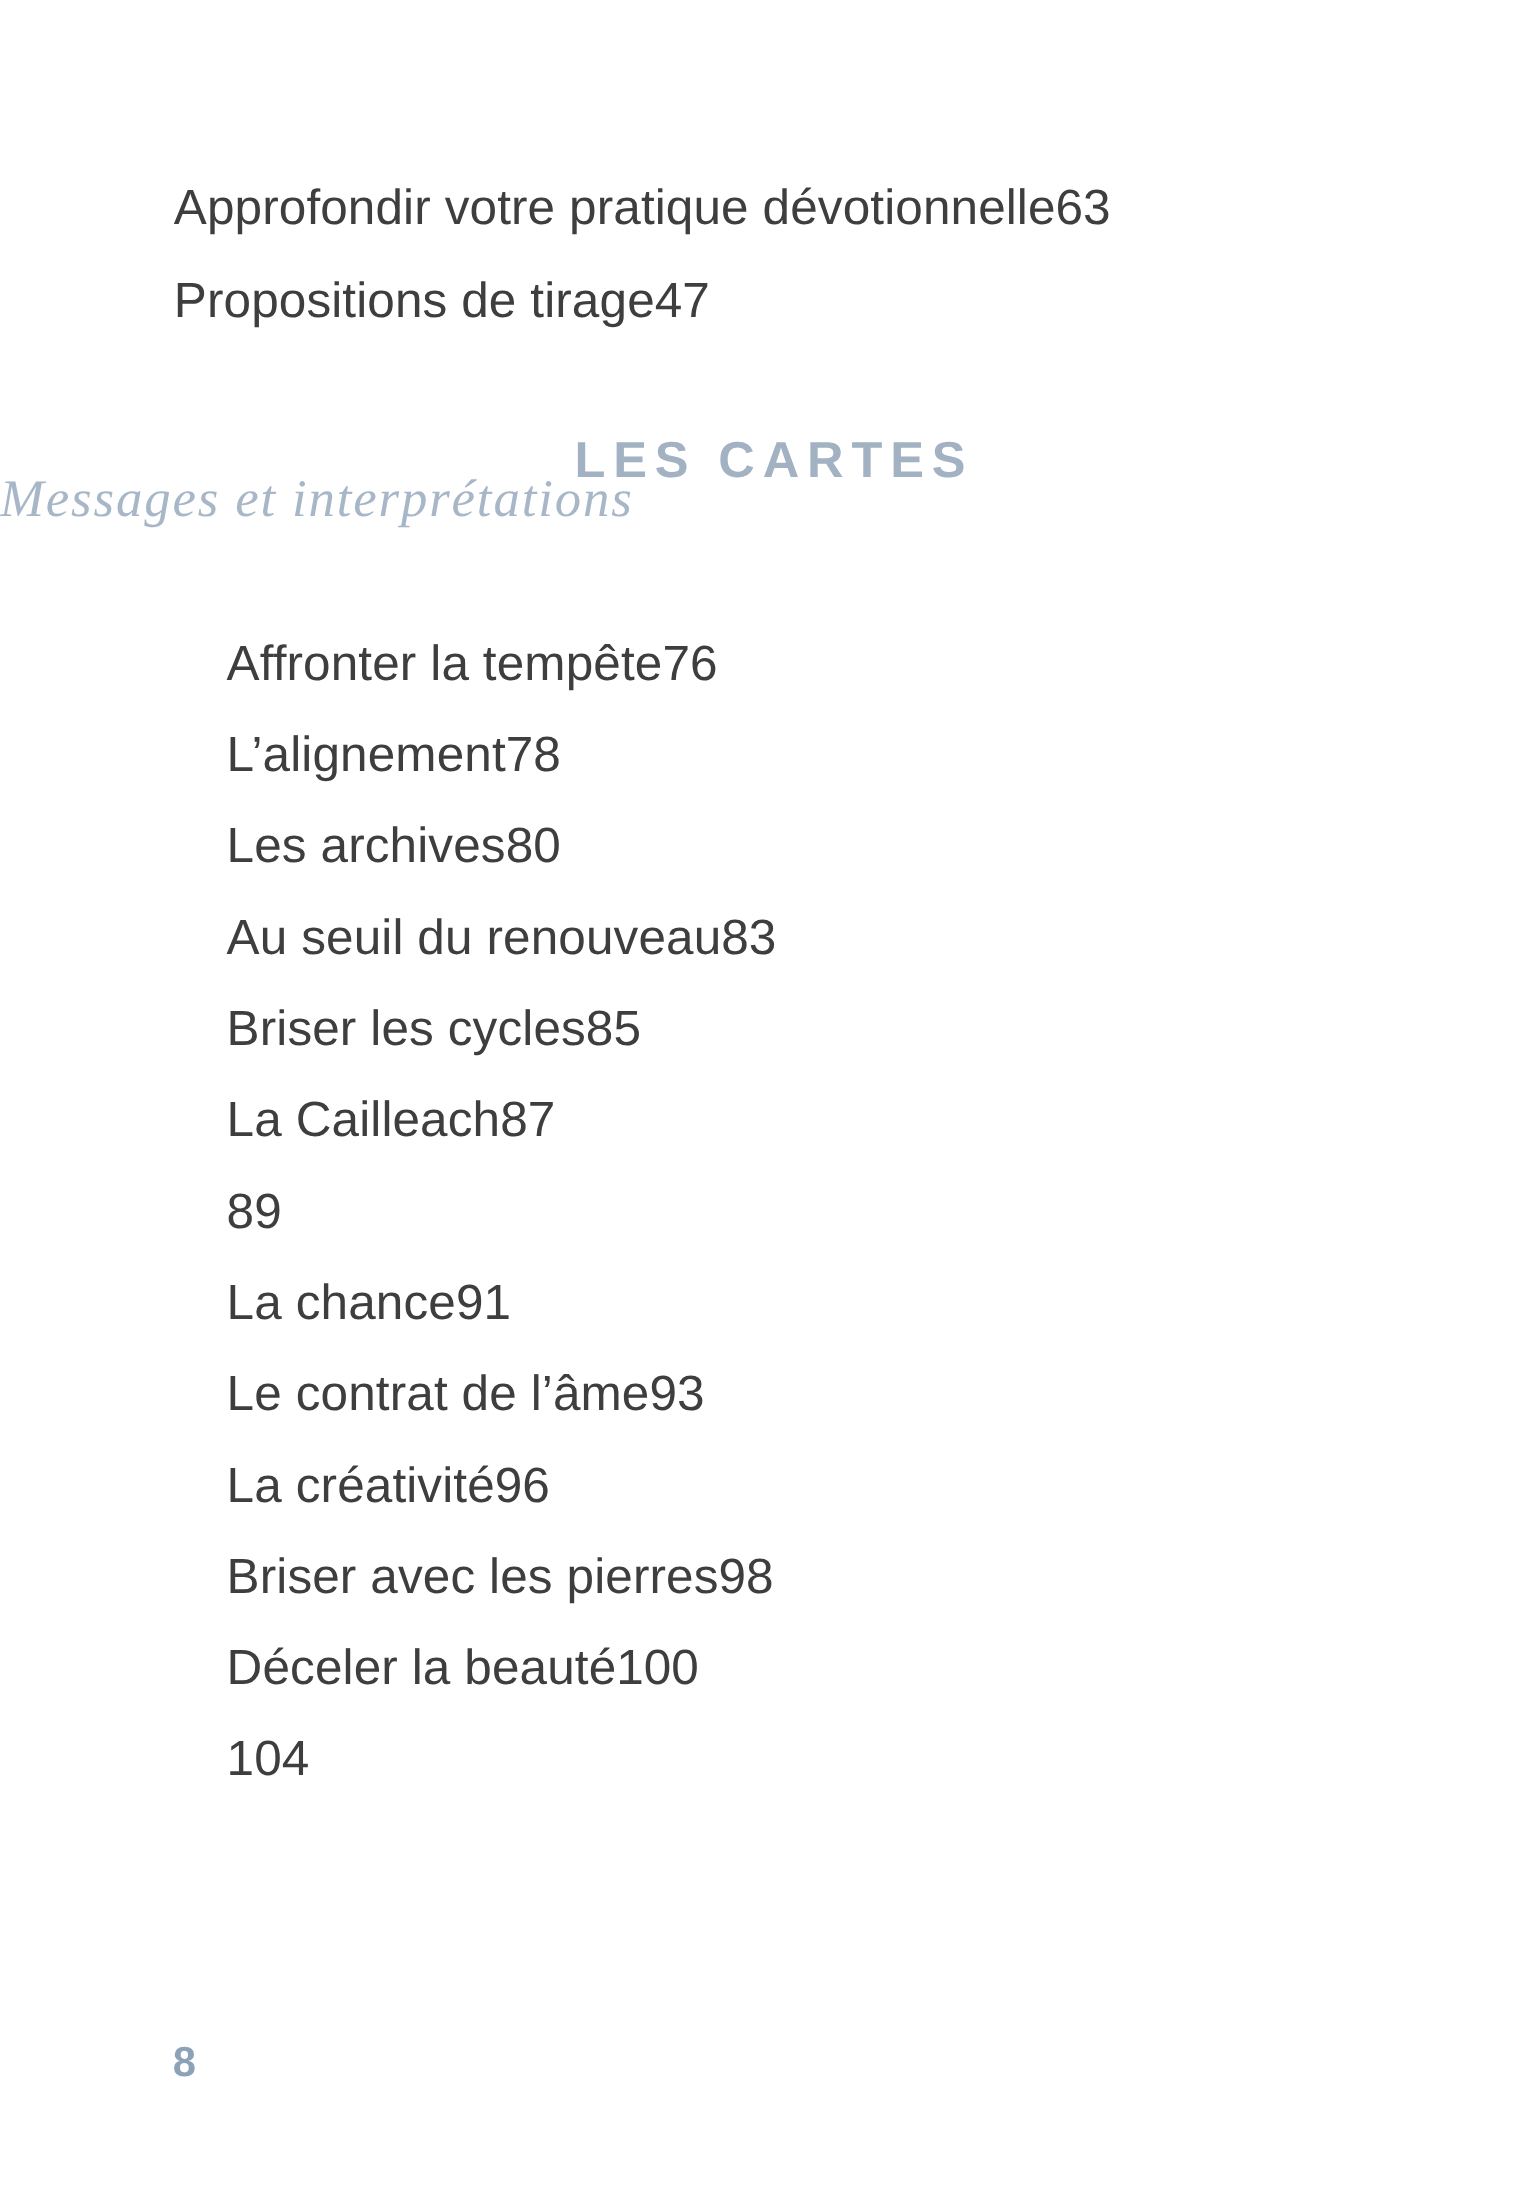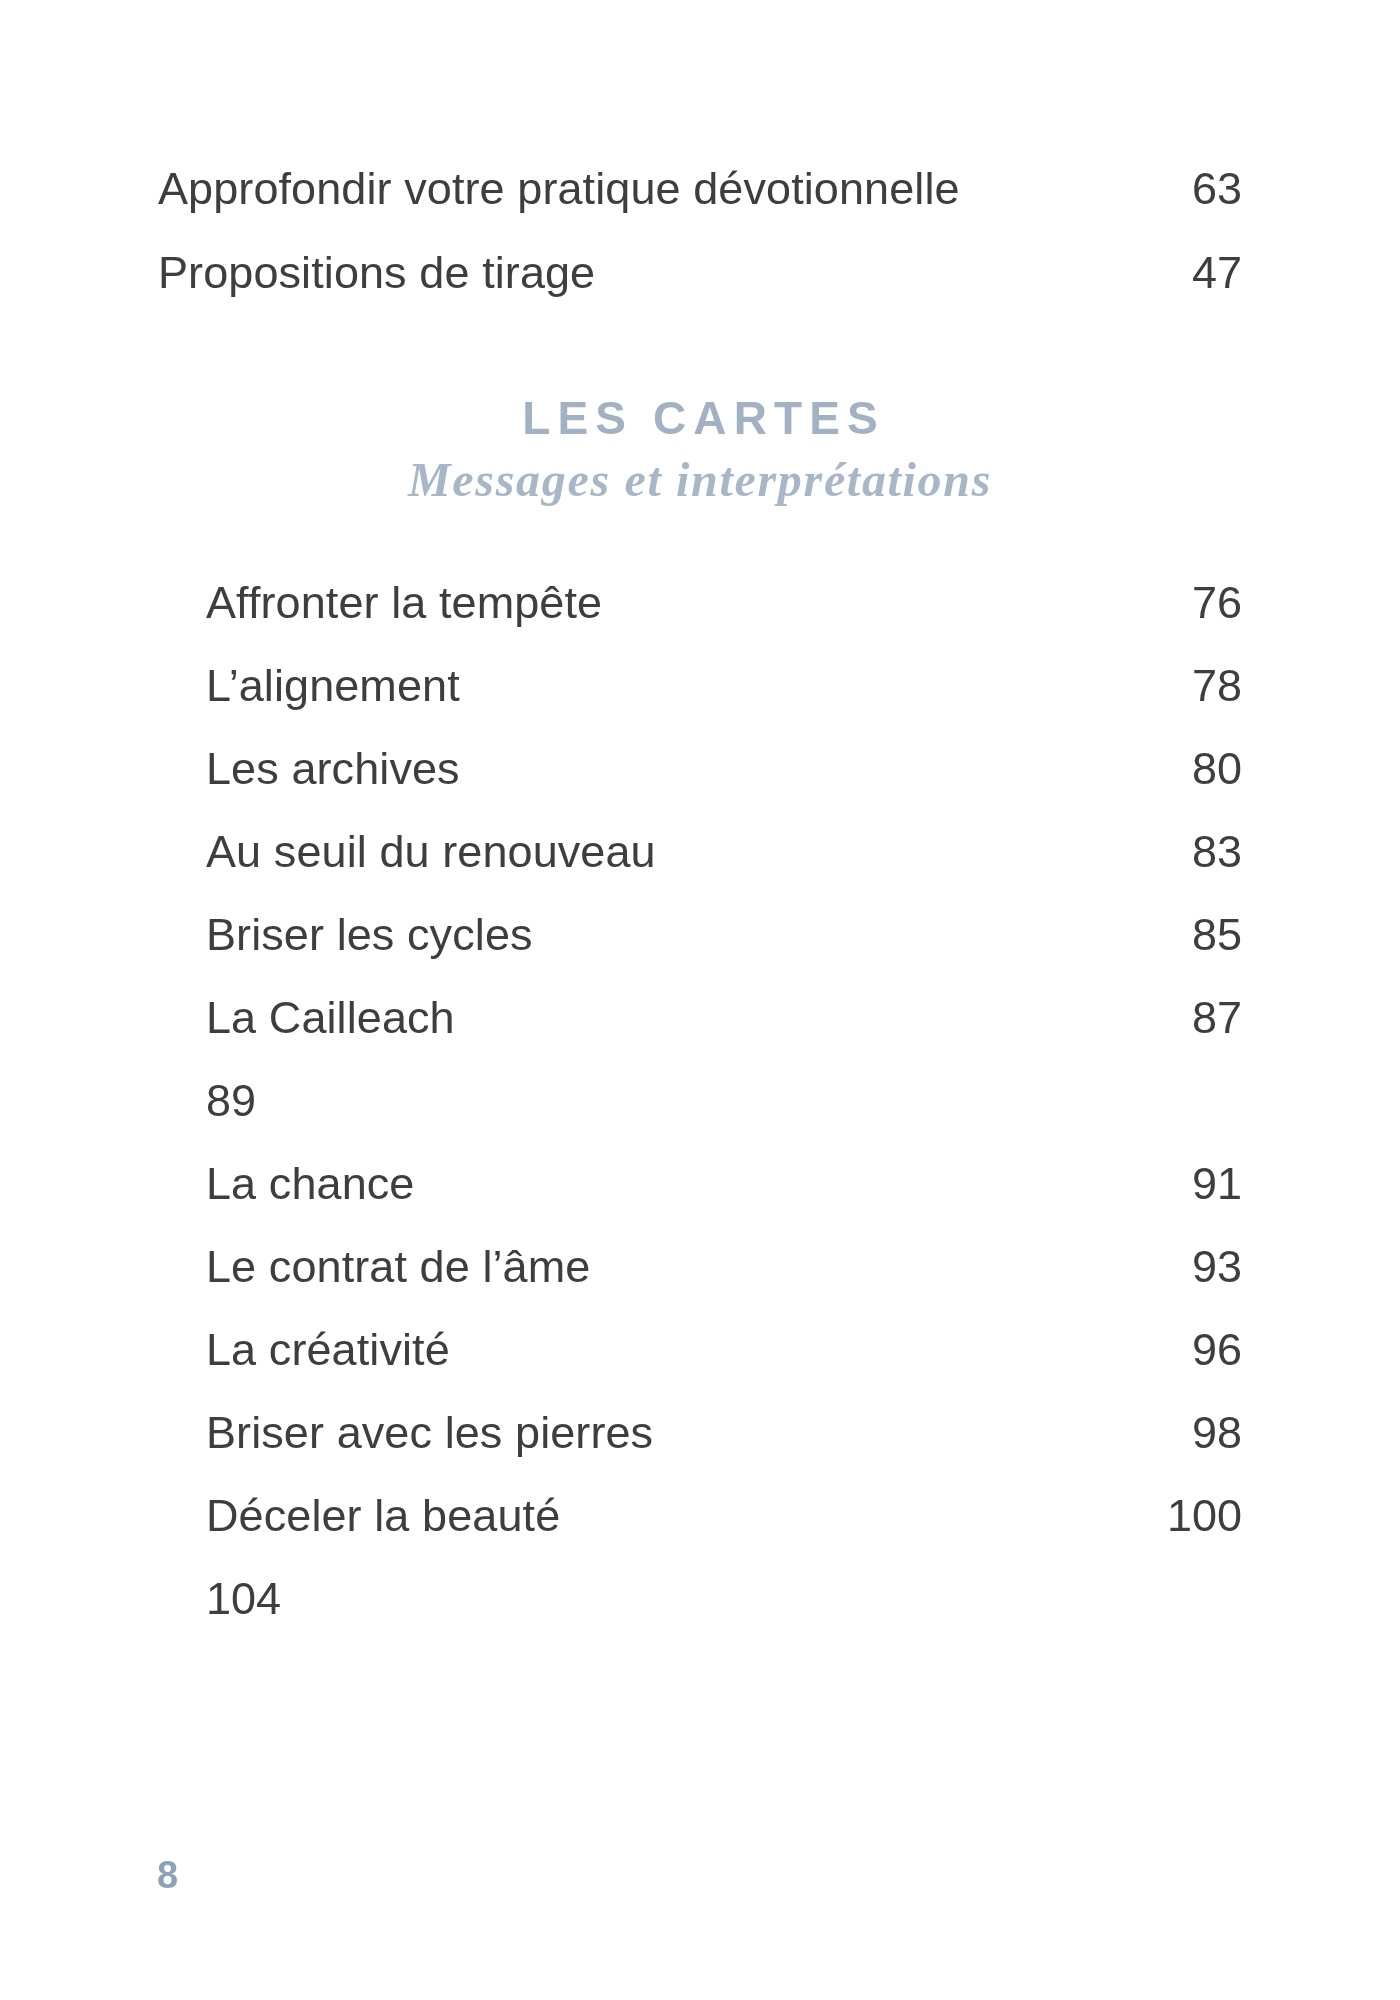--- a/index.html
+++ b/index.html
@@ -22,21 +22,20 @@
   }
   .toc-block {
     position: absolute;
     left: 158px;
     right: 158px;
   }
   .toc-top  { top: 147px; }
   .toc-list { top: 561px; margin-left: 48px; }
   .toc-row {
     display: flex;
-    justify-content: space-between;
     align-items: baseline;
     height: 83px;
     line-height: 83px;
     white-space: nowrap;
   }
   .toc-top .toc-row { height: 84px; line-height: 84px; }
   .toc-label {
     font-size: 45px;
     font-weight: 300;
     letter-spacing: 0.002em;
@@ -58,27 +57,26 @@
     font-size: 46px;
     font-weight: 700;
     letter-spacing: 0.155em;
     text-indent: 0.155em;
     color: var(--accent, #a3b2c3);
   }
   .section-subtitle {
     position: absolute;
     left: 0;
     right: 0;
-    top: 448px;
+    top: 422px;
     height: 64px;
     line-height: 64px;
-    text-align: center;
     font-family: "Liberation Serif", serif;
     font-style: italic;
-    font-weight: 700;
+    font-weight: 400;
     font-size: 48px;
     letter-spacing: 0.035em;
     color: var(--accent_light, #a8b7c7);
   }
   .folio {
     position: absolute;
     left: 157px;
     top: 1853px;
     height: 44px;
     line-height: 44px;

